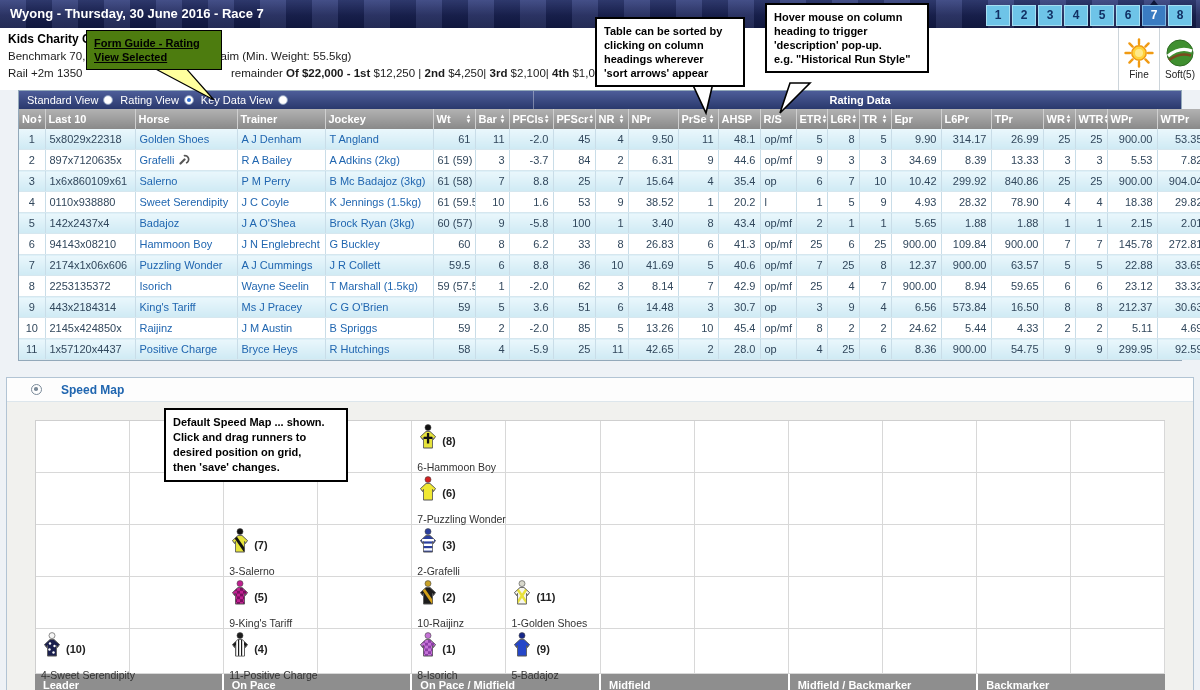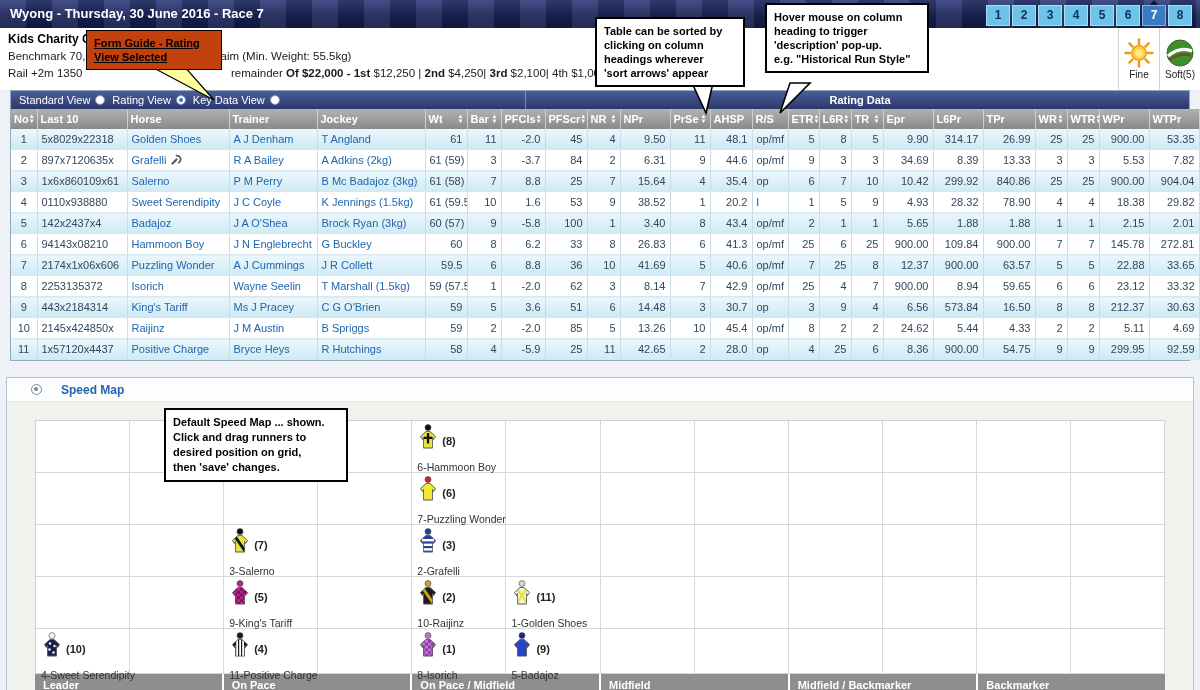--- a/index.html
+++ b/index.html
@@ -23,21 +23,21 @@
   .race-lines{position:absolute;left:8px;top:3px;line-height:17px}
   .rl1{font-weight:bold;font-size:12px;color:#000}
   .rl2,.rl3{position:relative;white-space:nowrap}
   .rl2 .part-r{position:absolute;left:210px;top:0}
   .rl3 .part-r{position:absolute;left:223px;top:0;white-space:nowrap}
   .right-info{position:absolute;right:0;top:0;height:62px;display:flex;align-items:stretch}
   .times{padding:3px 10px 0 0;text-align:right;font-size:11px;line-height:14.5px;color:#222}
   .wblock{width:40px;border-left:1px solid #ccd4da;display:flex;flex-direction:column;align-items:center;justify-content:center}
   .wlabel{font-size:10px;color:#222;margin-top:1px}
   
-  .tablewrap{margin:0 10px;border:1px solid #93a9ba;background:#fff}
+  .tablewrap{margin:0 18px;border:1px solid #93a9ba;background:#fff}
   .viewbar{height:18px;background:linear-gradient(#4d5d99,#2a396d);display:flex;align-items:center;
            color:#fff;font-size:11px;position:relative}
   .viewbar::after{content:'';position:absolute;left:514px;top:0;bottom:0;width:1px;background:rgba(255,255,255,.35)}
   .views{display:flex;align-items:center;gap:7px;padding-left:8px}
   .vopt{display:flex;align-items:center;gap:5px;cursor:pointer}
   .vradio{width:10px;height:10px;border-radius:50%;background:radial-gradient(#fff 55%,#c7d2e2);
           border:1px solid #8fa0c0;box-sizing:border-box;position:relative}
   .vradio.sel::after{content:'';position:absolute;left:2px;top:2px;width:4px;height:4px;border-radius:50%;background:#2f6fd4}
   .rating-label{position:absolute;left:520px;right:0;text-align:center;font-weight:bold;font-size:11px}
   table{border-collapse:collapse;table-layout:fixed;width:100%;font-size:11px}
@@ -67,21 +67,21 @@
   .r-top{display:flex;align-items:flex-end;gap:3px}
   .r-barrier{font-weight:bold;font-size:11px;color:#222;padding-bottom:2px}
   .r-name{font-size:10.5px;color:#333;margin-top:12px}
   .sm-lanes{display:flex;height:22px;background:#8e8e8e}
   .lane{flex:1;color:#fff;font-weight:bold;font-size:11px;line-height:22px;padding-left:8px;
         border-left:2px solid #fff;box-sizing:border-box;overflow:hidden;white-space:nowrap}
   .lane:first-child{border-left:none}
   
   .callout{position:absolute;background:#fff;border:2px solid #000;padding:5px 7px;font-weight:bold;
            font-size:11px;line-height:14px;white-space:pre-line;z-index:10}
-  .callout.yellow{background:#c2410c;border-width:1px;text-decoration:underline;z-index:11}
+  .callout.yellow{background:#4d7c0f;border-width:1px;text-decoration:underline;z-index:11}
   .tails{position:absolute;left:0;top:0;z-index:9;pointer-events:none}
 </style>
 </head>
 <body>
 
 <header class="titlebar">
   <div class="title">Wyong - Thursday, 30 June 2016 - Race 7</div>
   <div class="tabs" id="tabs">
       <div class="tab">1</div>
       <div class="tab">2</div>
@@ -96,21 +96,21 @@
 
 <div class="infobar">
   <div class="race-lines">
     <div class="rl1">Kids Charity C</div>
     <div class="rl2">
       <span>Benchmark 70,</span>
       <span class="part-r">laim (Min. Weight: 55.5kg)</span>
     </div>
     <div class="rl3">
       <span>Rail +2m 1350</span>
-      <span class="part-r" id="prize-line"><span>remainder </span><span style="font-weight: bold;">Of $22,000 - 1st </span><span>$12,250 | </span><span style="font-weight: bold;">2nd</span><span> $4,250| </span><span style="font-weight: bold;">3rd</span><span> $2,100| </span><span style="font-weight: normal;">4th</span><span> $1,000| </span><span style="font-weight: bold;">5th</span></span>
+      <span class="part-r" id="prize-line"><span>remainder </span><span style="font-weight: bold;">Of $22,000 - 1st </span><span>$12,250 | </span><span style="font-weight: bold;">2nd</span><span> $4,250| </span><span style="font-weight: bold;">3rd</span><span> $2,100| </span><span style="font-weight: bold;">4th</span><span> $1,000| </span><span style="font-weight: bold;">5th</span></span>
     </div>
   </div>
   <div class="right-info">
     <div class="wblock">
       <svg width="30" height="30" viewBox="0 0 30 30">
         <g stroke="#f09a12" stroke-width="2.4" stroke-linecap="round">
           <line x1="15" y1="1.5" x2="15" y2="6"></line>
             <line x1="15" y1="24" x2="15" y2="28.5"></line>
           <line x1="1.5" y1="15" x2="6" y2="15"></line>
             <line x1="24" y1="15" x2="28.5" y2="15"></line>

